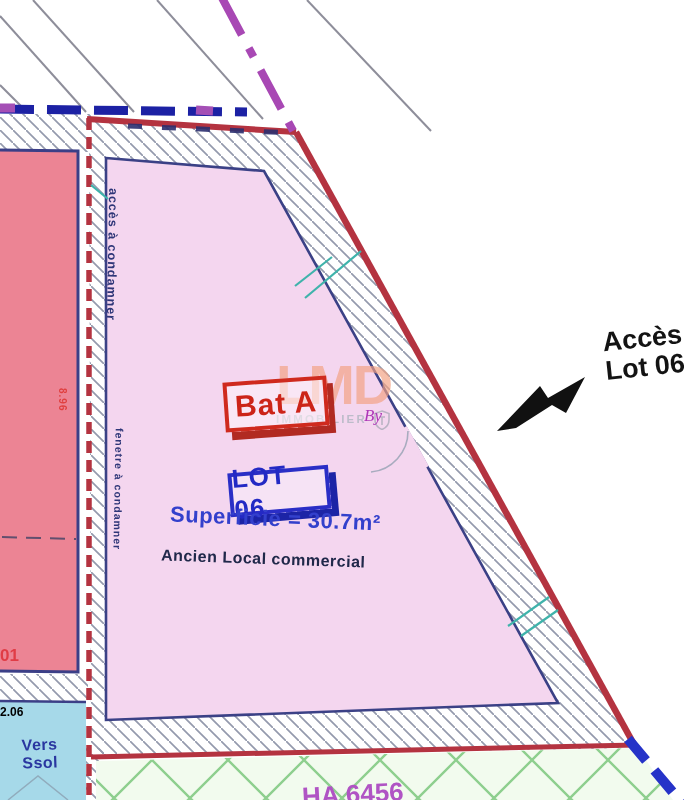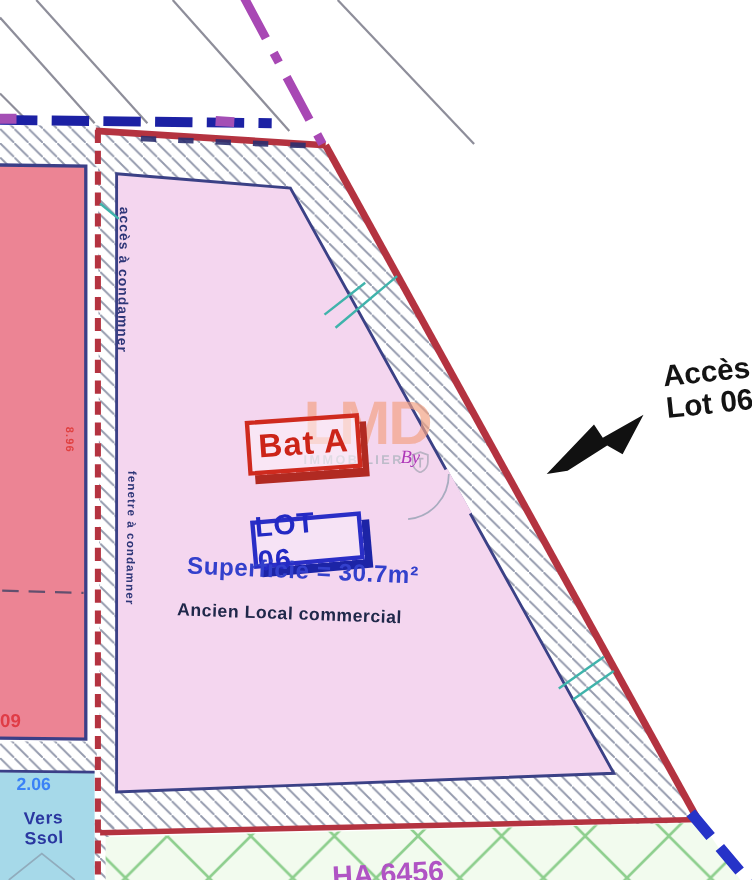--- a/index.html
+++ b/index.html
@@ -158,22 +158,22 @@
 
   <div class="abs acces" style="left:604px;top:324px;">
     <div>Accès</div>
     <div>Lot 06</div>
   </div>
 
   <div class="abs vtext" style="left:104px;top:188px;height:250px;font-size:12.5px;transform:rotate(1deg);">accès à condamner</div>
   <div class="abs vtext" style="left:112px;top:428px;height:190px;font-size:10.5px;transform:rotate(1deg);">fenetre à condamner</div>
 
   <div class="abs vtext" style="left:57px;top:388px;height:46px;font-size:10px;color:#e04040;">8.96</div>
-  <div class="abs rsmall" style="left:0px;top:646px;font-size:17px;">09</div>
-  <div class="abs rsmall" style="left:0px;top:705px;font-size:16px;color:#3b82f6;padding-left:15px;">2.06</div>
+  <div class="abs rsmall" style="left:0px;top:646px;font-size:17px;">01</div>
+  <div class="abs rsmall" style="left:0px;top:705px;font-size:12px;color:#000000;">2.06</div>
 
   <div class="abs vers" style="left:22px;top:736px;">
     <div>Vers</div>
     <div>Ssol</div>
   </div>
 
   <div class="abs ha" style="left:302px;top:779px;">HA 6456</div>
 
 </div>
 

